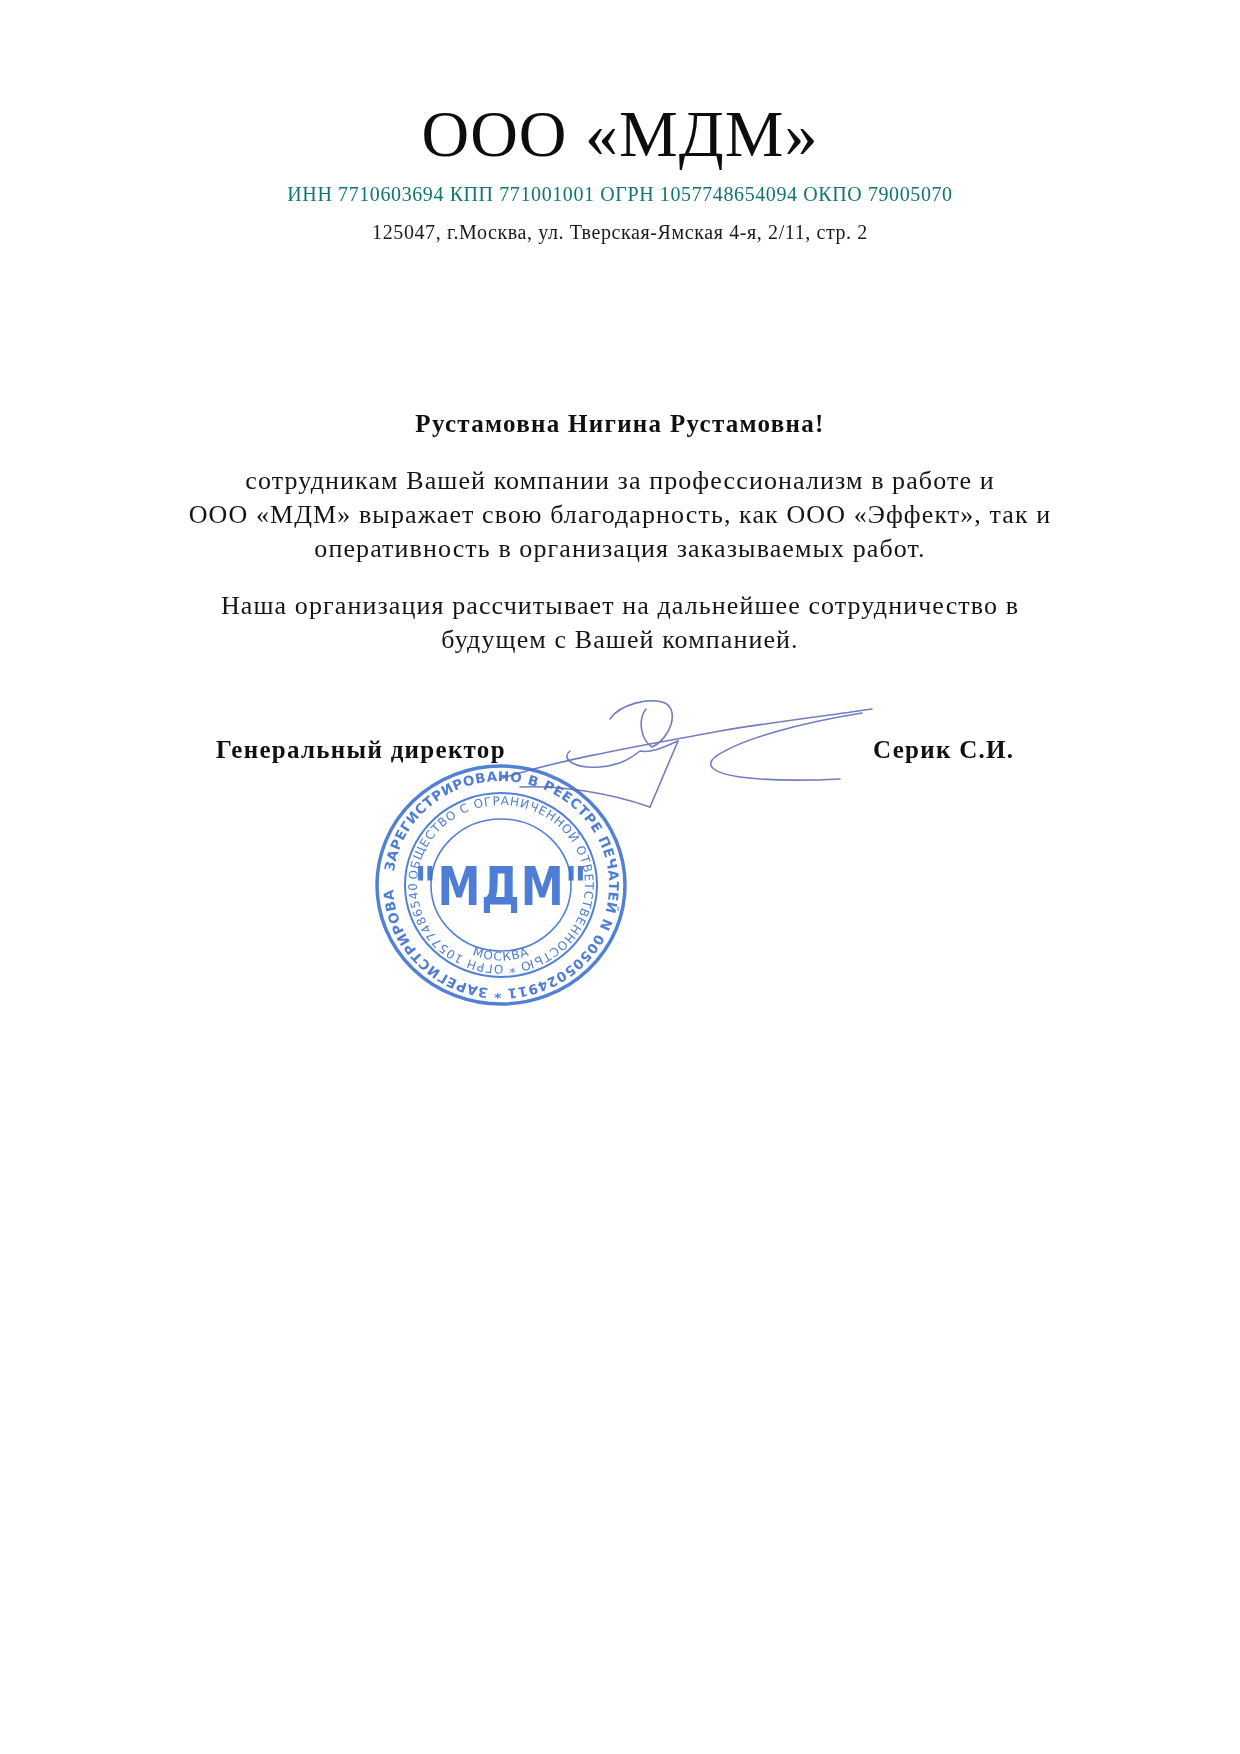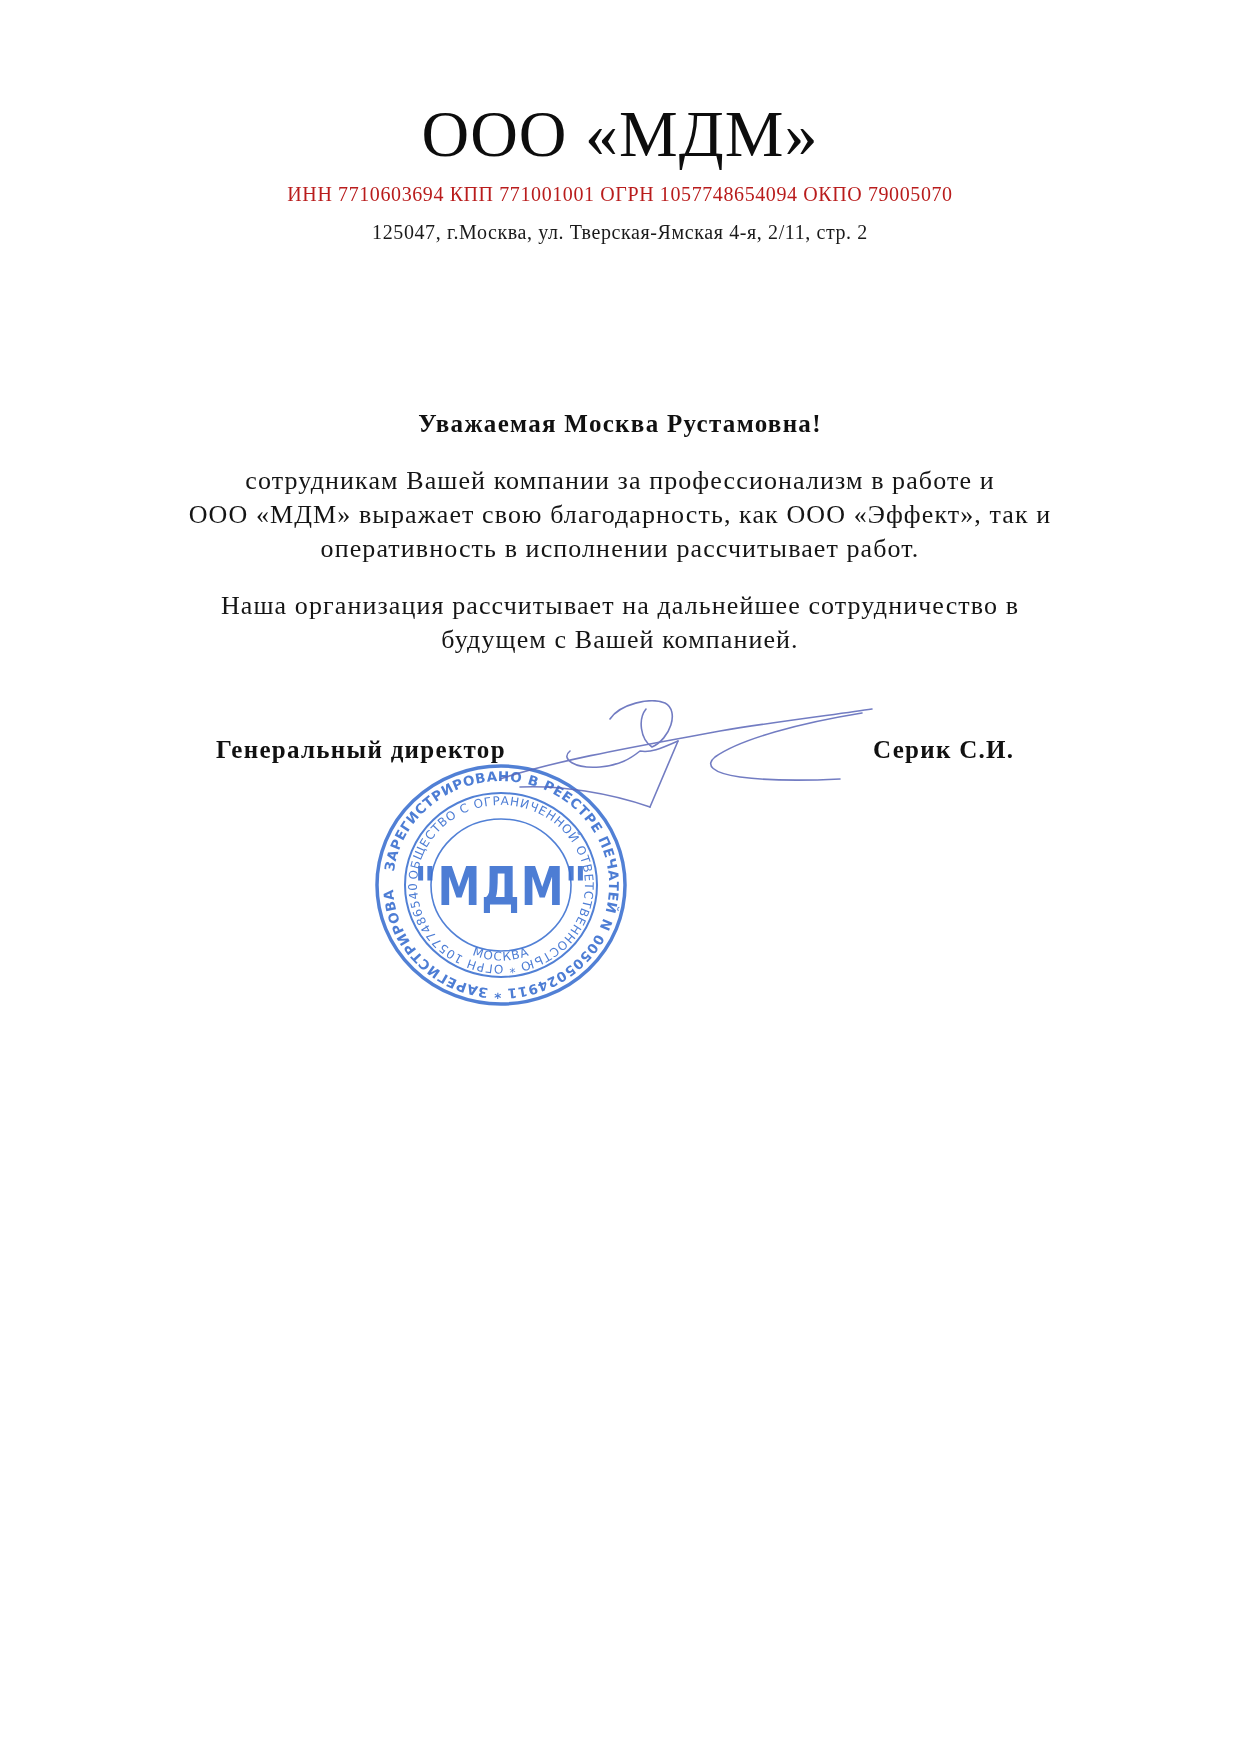--- a/index.html
+++ b/index.html
@@ -3,21 +3,21 @@
 <meta charset="utf-8">
 <style>
   html, body { margin: 0; padding: 0; background: #ffffff; }
   body { width: 1240px; height: 1754px; position: relative; overflow: hidden;
          font-family: "Liberation Serif", "DejaVu Serif", serif; color: #111; }
   .page { position: absolute; left: 0; top: 4px; width: 1240px; height: 1754px; background: #fff; }
   .abs { position: absolute; white-space: nowrap; text-align: center; }
   .center { left: 0; width: 1240px; text-align: center; }
 
   .title { top: 92px; font-size: 66px; line-height: 76px; letter-spacing: 1px; color: #0d0d0d; }
-  .reqs { top: 177px; font-size: 20px; line-height: 26px; letter-spacing: 0.6px; color: #b91c1c; }
+  .reqs { top: 177px; font-size: 20px; line-height: 26px; letter-spacing: 0.6px; color: #0f766e; }
   .addr { top: 203px; font-size: 20px; line-height: 26px; letter-spacing: 0.6px; color: #1a1a1a; margin-top: 12px; }
 
   .greeting { top: 404px; font-size: 25px; line-height: 32px; font-weight: bold; letter-spacing: 1.3px; }
   .para { font-size: 26px; line-height: 34px; letter-spacing: 1.1px; color: #151515; }
   .p1 { top: 460px; }
   .p2 { top: 585px; }
   .para .line { display: block; }
 
   .sig-title { top: 730px; left: 216px; font-size: 25px; line-height: 32px; font-weight: bold; letter-spacing: 1.3px; }
   .sig-name  { top: 730px; left: 873px; font-size: 25px; line-height: 32px; font-weight: bold; letter-spacing: 1.3px; }
@@ -27,26 +27,26 @@
 </style>
 </head>
 <body>
 
 <div class="page">
 
   <div class="abs center title">ООО «МДМ»</div>
   <div class="abs center reqs">ИНН 7710603694 КПП 771001001 ОГРН 1057748654094 ОКПО 79005070</div>
   <div class="abs center addr">125047, г.Москва, ул. Тверская-Ямская 4-я, 2/11, стр. 2</div>
 
-  <div class="abs center greeting">Уважаемая Москва Рустамовна!</div>
+  <div class="abs center greeting">Рустамовна Нигина Рустамовна!</div>
 
   <div class="abs center para p1">
     <span class="line">сотрудникам Вашей компании за профессионализм в работе и</span>
     <span class="line">ООО «МДМ» выражает свою благодарность, как ООО «Эффект», так и</span>
-    <span class="line">оперативность в исполнении рассчитывает работ.</span>
+    <span class="line">оперативность в организация заказываемых работ.</span>
   </div>
 
   <div class="abs center para p2">
     <span class="line">Наша организация рассчитывает на дальнейшее сотрудничество в</span>
     <span class="line">будущем с Вашей компанией.</span>
   </div>
 
   <svg class="stamp" viewBox="0 0 258 248" xmlns="http://www.w3.org/2000/svg">
     <defs>
       <path id="outerRing" d="M 129,124 m -108,0 a 108,104 0 1,1 216,0 a 108,104 0 1,1 -216,0"></path>

